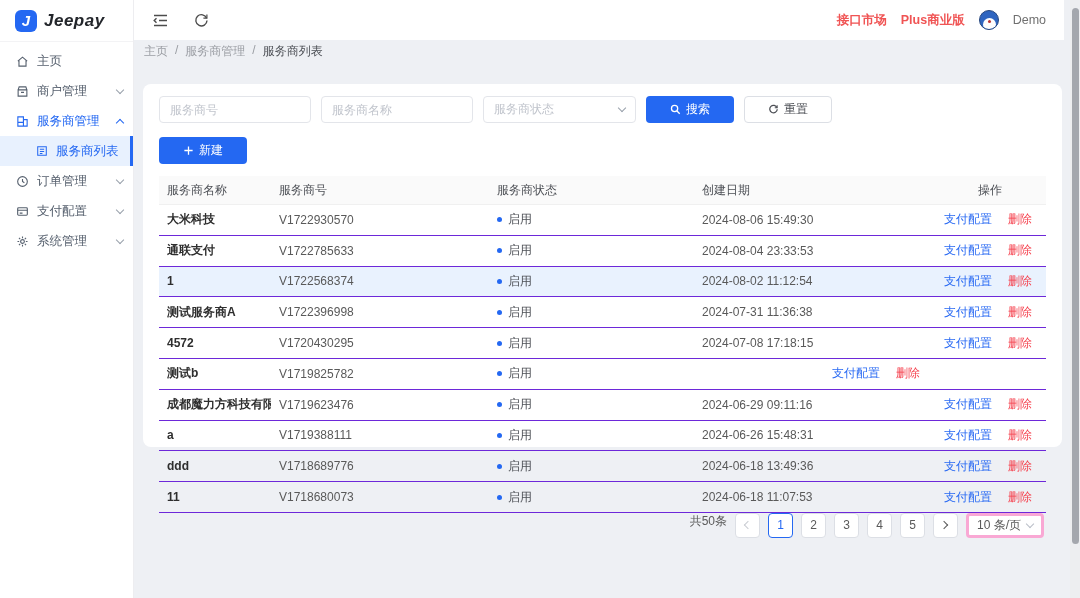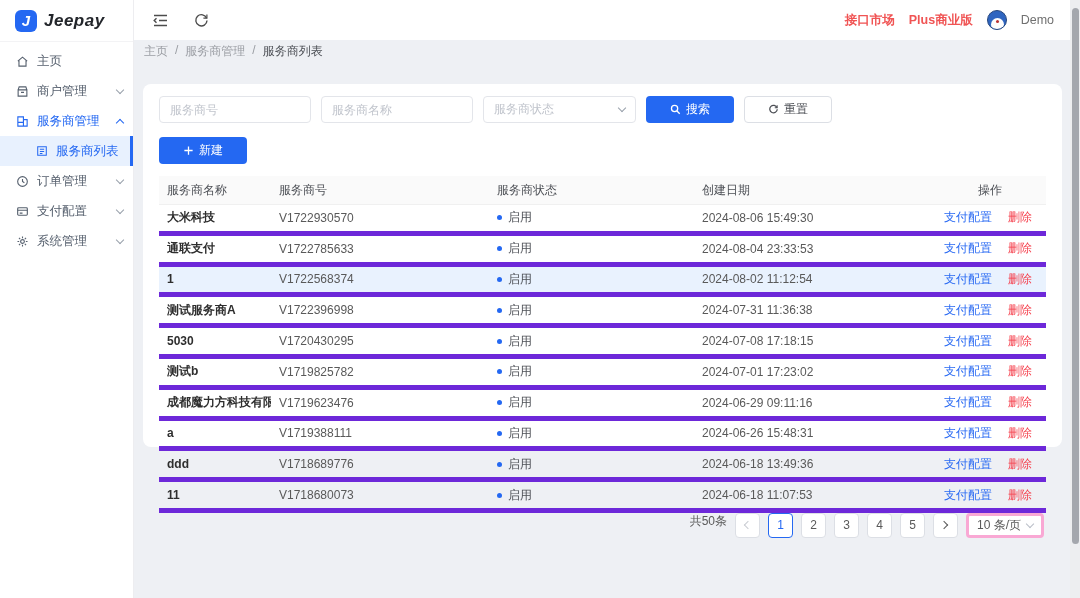--- a/index.html
+++ b/index.html
@@ -24,21 +24,21 @@
   .menu-item svg { width:13px; height:13px; flex:0 0 13px; }
   .menu-item.active { color:#2468f2; }
   .chev { width:6px; height:6px; border-right:1.4px solid #98a0ab; border-bottom:1.4px solid #98a0ab;
           transform:rotate(45deg); margin-top:-3px; }
   .chev.up { transform:rotate(-135deg); margin-top:3px; border-color:#2468f2; }
   .submenu-item { height:30px; display:flex; align-items:center; gap:8px; padding-left:36px;
                   background:#e8f1fe; color:#2468f2; border-right:3px solid #2468f2; cursor:pointer; }
   .submenu-item svg { width:12px; height:12px; }
   .submenu-item .mi-label { font-size:12.5px; }
   
-  .topbar { position:absolute; left:134px; top:0; right:8px; height:40px; background:#fff;
+  .topbar { position:absolute; left:134px; top:0; right:16px; height:40px; background:#fff;
             display:flex; align-items:center; padding:0 18px; }
   .tb-icon { width:17px; height:17px; margin-right:24px; color:#4c4c4c; cursor:pointer; }
   .tb-right { margin-left:auto; display:flex; align-items:center; gap:14px; }
   .tb-link { color:#f05454; font-weight:bold; font-size:12.5px; cursor:pointer; }
   .avatar { width:20px; height:20px; border-radius:50%; background:#2f65c0; position:relative;
             overflow:hidden; border:1px solid #27477e; cursor:pointer; }
   .avatar::after { content:""; position:absolute; left:3px; top:7px; width:13px; height:13px;
                    border-radius:50%; background:#fdfdfd; }
   .avatar::before { content:""; position:absolute; left:8px; top:9px; width:3px; height:3px;
                     border-radius:50%; background:#b33; z-index:1; }
@@ -62,21 +62,21 @@
   .btn svg { width:11px; height:11px; }
   .btn-primary { background:#2468f2; color:#fff; }
   .btn-plain { background:#fff; color:#4c4f55; border-color:#dcdfe5; }
   .new-row { margin-top:14px; }
   
   .table { margin-top:12px; }
   .thead, .trow { display:grid; grid-template-columns:112px 218px 205px 240px 1fr; align-items:center; }
   .thead { height:29px; background:#fafafa; color:#4c4f55; border-bottom:1px solid #f0f0f0; }
   .thead .th { padding-left:8px; }
   .thead .th.op { text-align:center; padding-left:0; }
-  .trow { height:30.8px; border-bottom:5px solid #6d28d9; }
+  .trow { height:30.8px; border-bottom:1px solid #6d28d9; }
   .trow.hl { background:#e9f2fe; }
   .td { padding-left:8px; color:#595959; white-space:nowrap; overflow:hidden; }
   .td.name { font-weight:bold; color:#2e2e2e; }
   .td.status { display:flex; align-items:center; gap:6px; color:#4c4f55; }
   .dot { width:5px; height:5px; border-radius:50%; background:#2468f2; display:inline-block; }
   .td.actions { display:flex; justify-content:flex-end; gap:16px; padding-right:14px; }
   .td.actions a { color:#2b6bf3; cursor:pointer; text-decoration:none; }
   .td.actions a.danger { color:#f5404d; }
   
   .pager { height:44px; display:flex; align-items:flex-start; justify-content:flex-end; gap:8px;
@@ -268,34 +268,33 @@
           <div class="td name">测试服务商A</div>
           <div class="td">V1722396998</div>
           <div class="td status"><span class="dot"></span>启用</div>
           <div class="td">2024-07-31 11:36:38</div>
           <div class="td actions">
             <a>支付配置</a>
             <a class="danger">删除</a>
           </div>
         </div>
         <div class="trow">
-          <div class="td name">5030</div>
+          <div class="td name">4572</div>
           <div class="td">V1720430295</div>
           <div class="td status"><span class="dot"></span>启用</div>
           <div class="td">2024-07-08 17:18:15</div>
           <div class="td actions">
             <a>支付配置</a>
             <a class="danger">删除</a>
           </div>
         </div>
         <div class="trow">
           <div class="td name">测试b</div>
           <div class="td">V1719825782</div>
           <div class="td status"><span class="dot"></span>启用</div>
-          <div class="td">2024-07-01 17:23:02</div>
           <div class="td actions">
             <a>支付配置</a>
             <a class="danger">删除</a>
           </div>
         </div>
         <div class="trow">
           <div class="td name">成都魔力方科技有限公司</div>
           <div class="td">V1719623476</div>
           <div class="td status"><span class="dot"></span>启用</div>
           <div class="td">2024-06-29 09:11:16</div>

